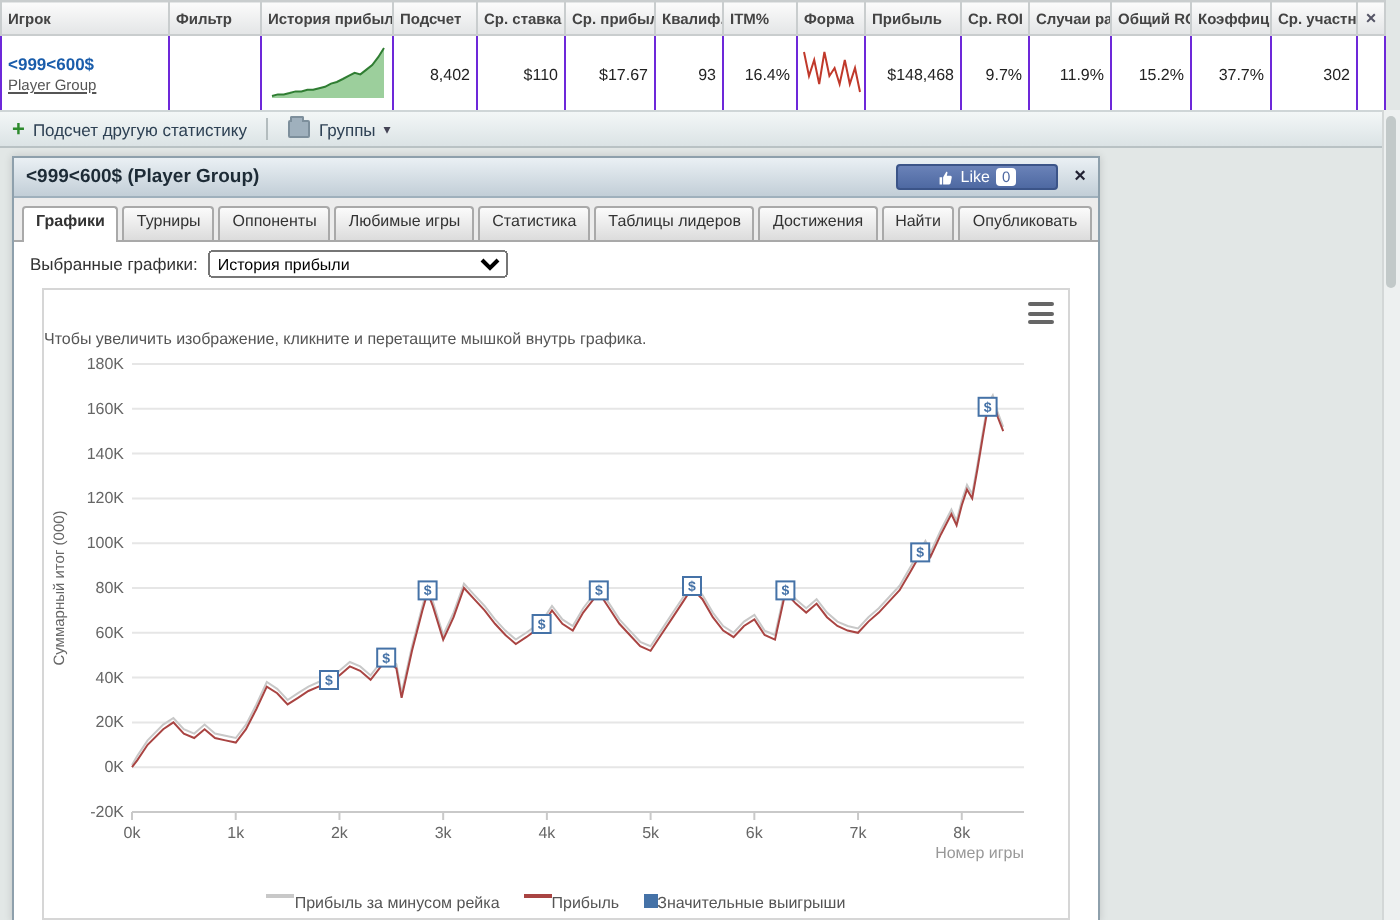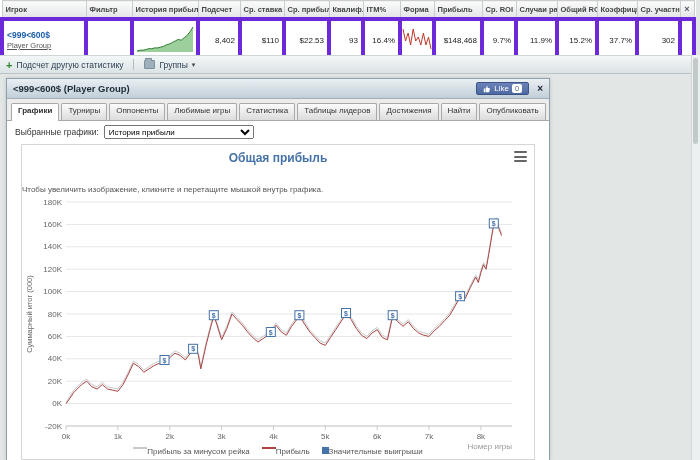--- a/index.html
+++ b/index.html
@@ -14,21 +14,21 @@
     border-collapse:collapse;table-layout:fixed;background:#fff;
   }
   .stats-table th{
     background:linear-gradient(#fbfbfb,#e3e5e6);
     border:1px solid #c9cdce;
     font-size:7.5px;font-weight:bold;color:#444;text-align:left;
     padding:2px 3px;white-space:nowrap;overflow:hidden;
     height:12px;
   }
   .stats-table td{
-    border:4px solid #6d28d9;font-size:8px;padding:2px 3px;
+    border:1px solid #6d28d9;font-size:8px;padding:2px 3px;
     height:34px;vertical-align:middle;white-space:nowrap;overflow:hidden;margin-left:36px;
   }
   .stats-table td.num{text-align:right;color:#222;}
   .stats-table td.ctr{text-align:center;padding:0;}
   .player-link{color:#1a5dab;font-weight:bold;font-size:8.5px;text-decoration:none;display:block;}
   .player-type{color:#555;font-size:7.5px;margin-top:1px;text-decoration:underline;}
   .tbl-close{color:#556;font-weight:bold;font-size:9px;cursor:pointer;text-align:center;display:block;}
   
   .toolbar{
     position:absolute;top:55px;left:0;width:686px;height:17px;
@@ -54,21 +54,21 @@
   .panel-header{
     height:19px;background:linear-gradient(#eaf0f4,#c2ced7);
     border-bottom:1px solid #9fb0bc;
     display:flex;align-items:center;padding:0 6px;justify-content:flex-end;
   }
   .panel-title{font-weight:bold;font-size:9.5px;color:#1d2b36;}
   .fb-like{
     margin-left:auto;display:flex;align-items:center;gap:3px;
     background:linear-gradient(#6a82b8,#4e69a2);color:#fff;
     border:1px solid #3b5488;border-radius:2px;font-size:8px;
-    padding:1px 6px;cursor:pointer;
+    padding:1px 20px;cursor:pointer;
   }
   .like-count{background:#fff;color:#4e69a2;border-radius:2px;padding:0 3px;font-size:7.5px;}
   .panel-close{margin-left:8px;color:#223;font-weight:bold;font-size:10px;cursor:pointer;line-height:10px;}
   
   .tabs{
     display:flex;gap:2px;padding:3px 4px 0 4px;height:18px;
     background:#ececec;border-bottom:1px solid #a9a9a9;
   }
   .tab{
     background:linear-gradient(#fbfbfb,#dcdcdc);
@@ -152,21 +152,21 @@
     </td>
     <td></td>
     <td class="ctr">
       <svg id="spark-profit" width="58" height="28">
             <polygon points="1.0,26.0 3.9,25.2 6.9,25.2 9.8,24.5 12.8,23.7 15.7,23.7 18.7,22.9 21.6,22.9 24.6,22.1 27.5,21.4 30.5,19.8 33.4,19.0 36.4,17.5 39.3,15.9 42.3,14.4 45.2,15.2 48.2,12.8 51.1,10.5 54.1,6.6 57.0,2.0 57,27 1,27" fill="#9ccf9c"></polygon>
             <polyline points="1.0,26.0 3.9,25.2 6.9,25.2 9.8,24.5 12.8,23.7 15.7,23.7 18.7,22.9 21.6,22.9 24.6,22.1 27.5,21.4 30.5,19.8 33.4,19.0 36.4,17.5 39.3,15.9 42.3,14.4 45.2,15.2 48.2,12.8 51.1,10.5 54.1,6.6 57.0,2.0" fill="none" stroke="#2f7d32" stroke-width="1"></polyline>
           </svg>
     </td>
     <td class="num">8,402</td>
     <td class="num">$110</td>
-    <td class="num">$22.53</td>
+    <td class="num">$17.67</td>
     <td class="num">93</td>
     <td class="num">16.4%</td>
     <td class="ctr">
       <svg id="spark-form" width="30" height="24">
             <polyline points="1.0,2.0 3.5,14.0 6.1,6.0 8.6,18.0 11.2,2.0 13.7,14.0 16.3,10.0 18.8,18.0 21.4,6.0 23.9,18.0 26.5,10.0 29.0,22.0" fill="none" stroke="#c0392b" stroke-width="1"></polyline>
           </svg>
     </td>
     <td class="num">$148,468</td>
     <td class="num">9.7%</td>
     <td class="num">11.9%</td>
@@ -221,21 +221,20 @@
   </div>
 
   <div class="select-row">
     <span>Выбранные графики:</span>
     <select class="graph-select">
       <option>История прибыли</option>
     </select>
   </div>
 
   <div class="chart-box">
-    <div class="chart-title">Общая прибыль</div>
     <div class="chart-subtitle">Чтобы увеличить изображение, кликните и перетащите мышкой внутрь графика.</div>
     <div class="chart-menu">
         <i></i>
         <i></i>
         <i></i>
       </div>
     <svg id="chart-svg" width="512" height="258">
         <line x1="44" x2="490" y1="232" y2="232" stroke="#e6e6e6"></line>
         <text x="40" y="234.5" text-anchor="end" fill="#666" font-size="8">-20K</text>
         <line x1="44" x2="490" y1="209.6" y2="209.6" stroke="#e6e6e6"></line>

